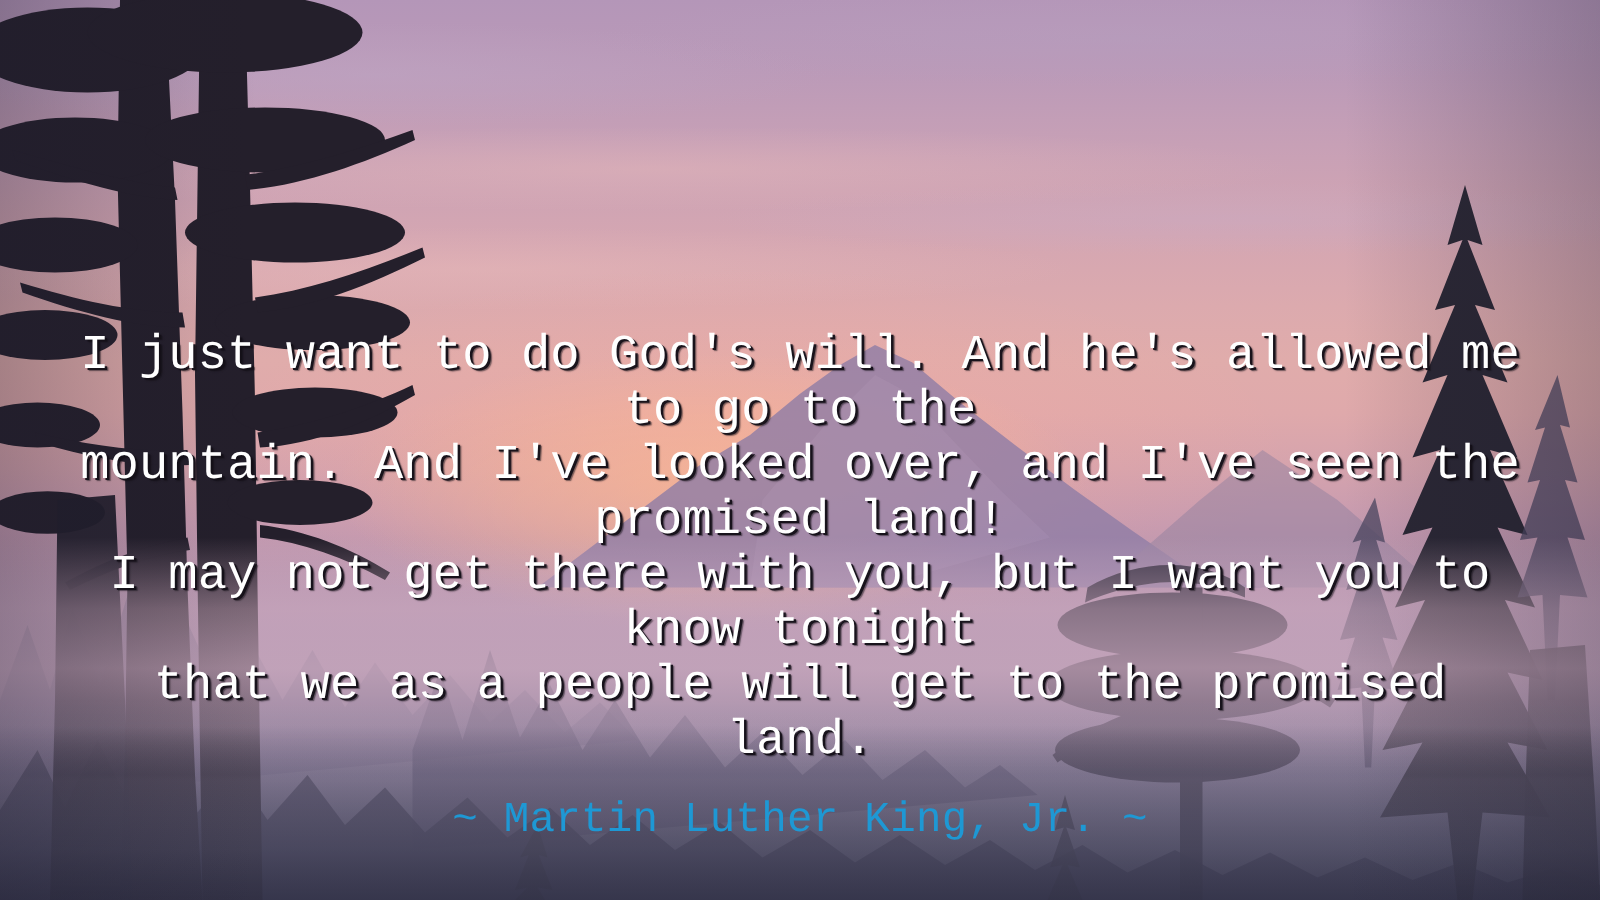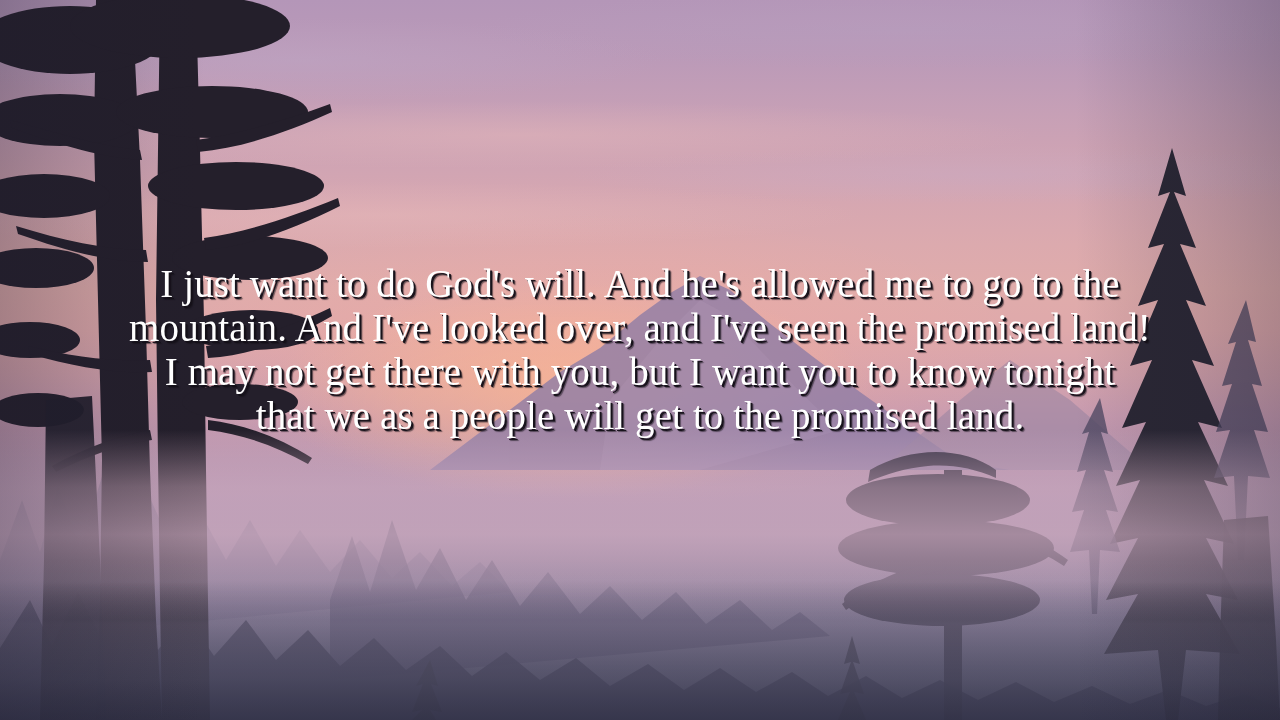--- a/index.html
+++ b/index.html
@@ -5,21 +5,21 @@
   html, body {
     margin: 0;
     padding: 0;
     background: #000;
   }
   #stage {
     position: relative;
     width: 1280px;
     height: 720px;
     overflow: hidden;
-    font-family: Liberation Serif, serif;
+    font-family: Liberation Mono, monospace;
     background: #c79bb3;
   }
 
   
   .layer { position: absolute; left: 0; top: 0; width: 1280px; height: 720px; }
 
   .sky {
     background:
       linear-gradient(to bottom,
         #b496b8 0%,
@@ -228,15 +228,16 @@
   <div class="ridge fog-mid"></div>
   <div class="ridge fog-low"></div>
   <div class="ridge vignette-bottom"></div>
   <div class="layer vignette-edges"></div>
 
   <div class="text-block">
     <p class="quote">I just want to do God's will. And he's allowed me to go to the
 mountain. And I've looked over, and I've seen the promised land!
 I may not get there with you, but I want you to know tonight
 that we as a people will get to the promised land.</p>
+    <p class="attribution">~ Martin Luther King, Jr. ~</p>
   </div>
 
 </div>
 
 </body></html>

